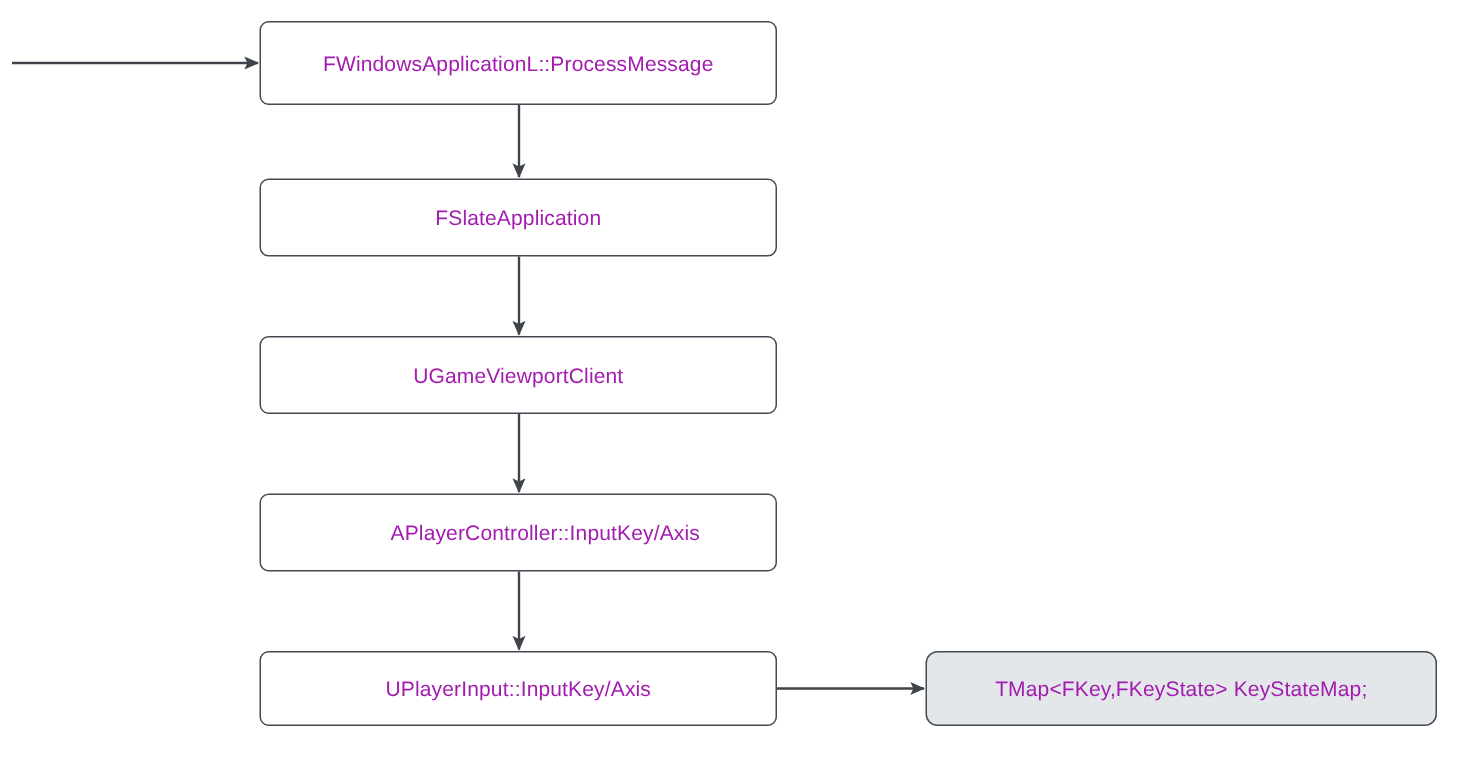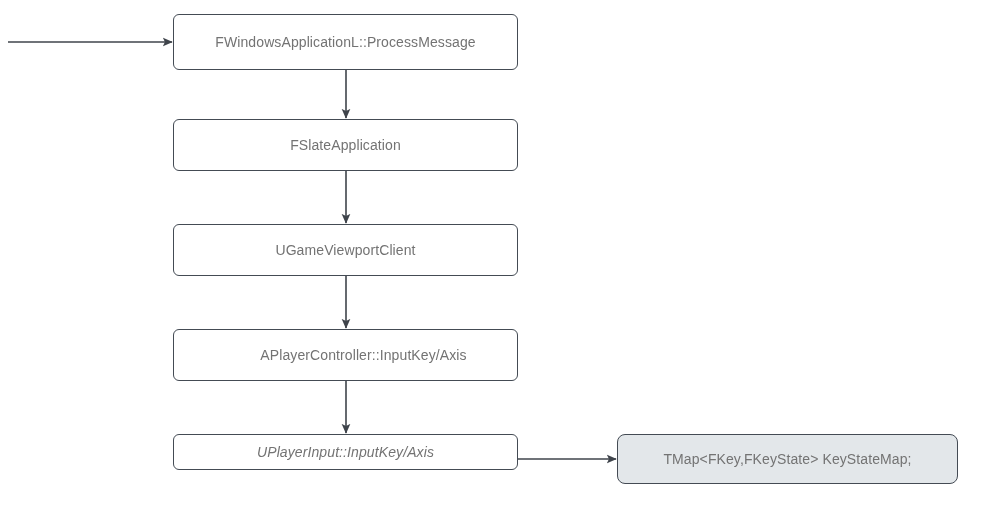--- a/index.html
+++ b/index.html
@@ -29,21 +29,21 @@
   }
   .node {
     position: absolute;
     box-sizing: border-box;
     display: flex;
     align-items: center;
     justify-content: center;
     border: 1.6px solid #444b54;
     border-radius: 6px;
     background: #ffffff;
-    color: #737373;
+    color: #a21caf;
     font-size: 14px;
     line-height: 1.2;
     letter-spacing: 0.1px;
     white-space: nowrap;
     text-align: center;
   }
   .node.shaded {
     background: #e3e7ea;
     border-radius: 8px;
   }
@@ -97,21 +97,21 @@
   </div>
 
   <div class="node" style="left:173px; top:119px; width:345px; height:52px;">
     <span class="node-label">FSlateApplication</span>
   </div>
 
   <div class="node" style="left:173px; top:329px; width:345px; height:52px;padding-left:36px;">
     <span class="node-label">APlayerController::InputKey/Axis</span>
   </div>
 
-  <div class="node" style="left:173px; top:434px; width:345px; height:36px;font-style:italic;">
+  <div class="node" style="left:173px; top:434px; width:345px; height:50px;">
     <span class="node-label">UPlayerInput::InputKey/Axis</span>
   </div>
 
   <div class="node shaded" style="left:617px; top:434px; width:341px; height:50px;">
     <span class="node-label">TMap&lt;FKey,FKeyState&gt; KeyStateMap;</span>
   </div>
 
 </div>
 
 </body></html>

